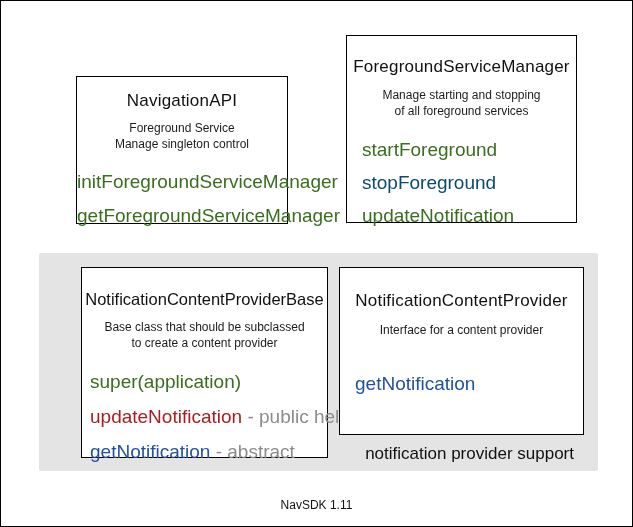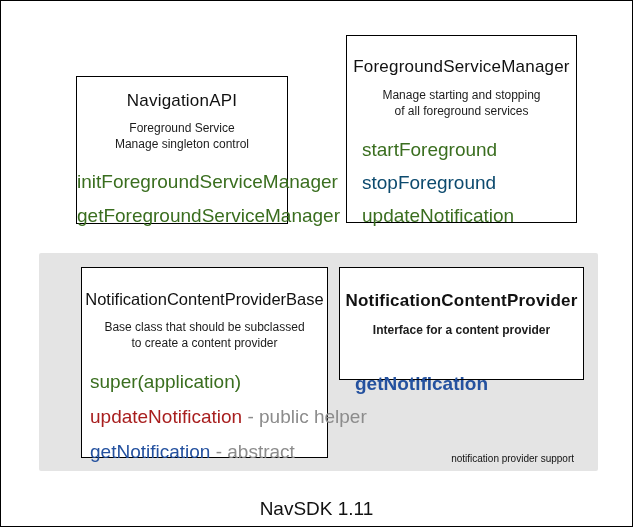--- a/index.html
+++ b/index.html
@@ -49,40 +49,40 @@
   #box-fsm .method    { margin-bottom: 11px; }
 
   #region {
     position: absolute;
     left: 38px; top: 252px; width: 559px; height: 218px;
     border-radius: 2px;
   }
   #region-label {
     position: absolute;
     right: 24px; bottom: 7px;
-    font-size: 10px;
+    font-size: 17px;
     color: #111;
   }
 
   #box-ncpb { left: 52px; top: 266px; width: 247px; height: 191px; margin-left: 28px; }
   #box-ncpb .box-title { margin-top: 22px; font-size: 16.5px; letter-spacing: 0; }
   #box-ncpb .box-desc  { margin-top: 11px; }
   #box-ncpb .methods   { margin-top: 20px; text-align: left; padding-left: 8px; }
   #box-ncpb .method    { margin-bottom: 13px; }
 
-  #box-ncp { left: 338px; top: 266px; width: 245px; height: 113px; font-weight: bold; }
+  #box-ncp { left: 338px; top: 266px; width: 245px; height: 168px; }
   #box-ncp .box-title { margin-top: 23px; }
   #box-ncp .box-desc  { margin-top: 12px; }
   #box-ncp .methods   { margin-top: 34px; text-align: left; padding-left: 15px; }
 
   #footer {
     position: absolute;
     left: 0; right: 0; top: 497px;
     text-align: center;
-    font-size: 19px;
+    font-size: 12px;
     color: #111;
   }
 </style>
 </head>
 <body>
 
 <div class="canvas">
 
   <div class="box" id="box-nav">
     <div class="box-title">NavigationAPI</div>

